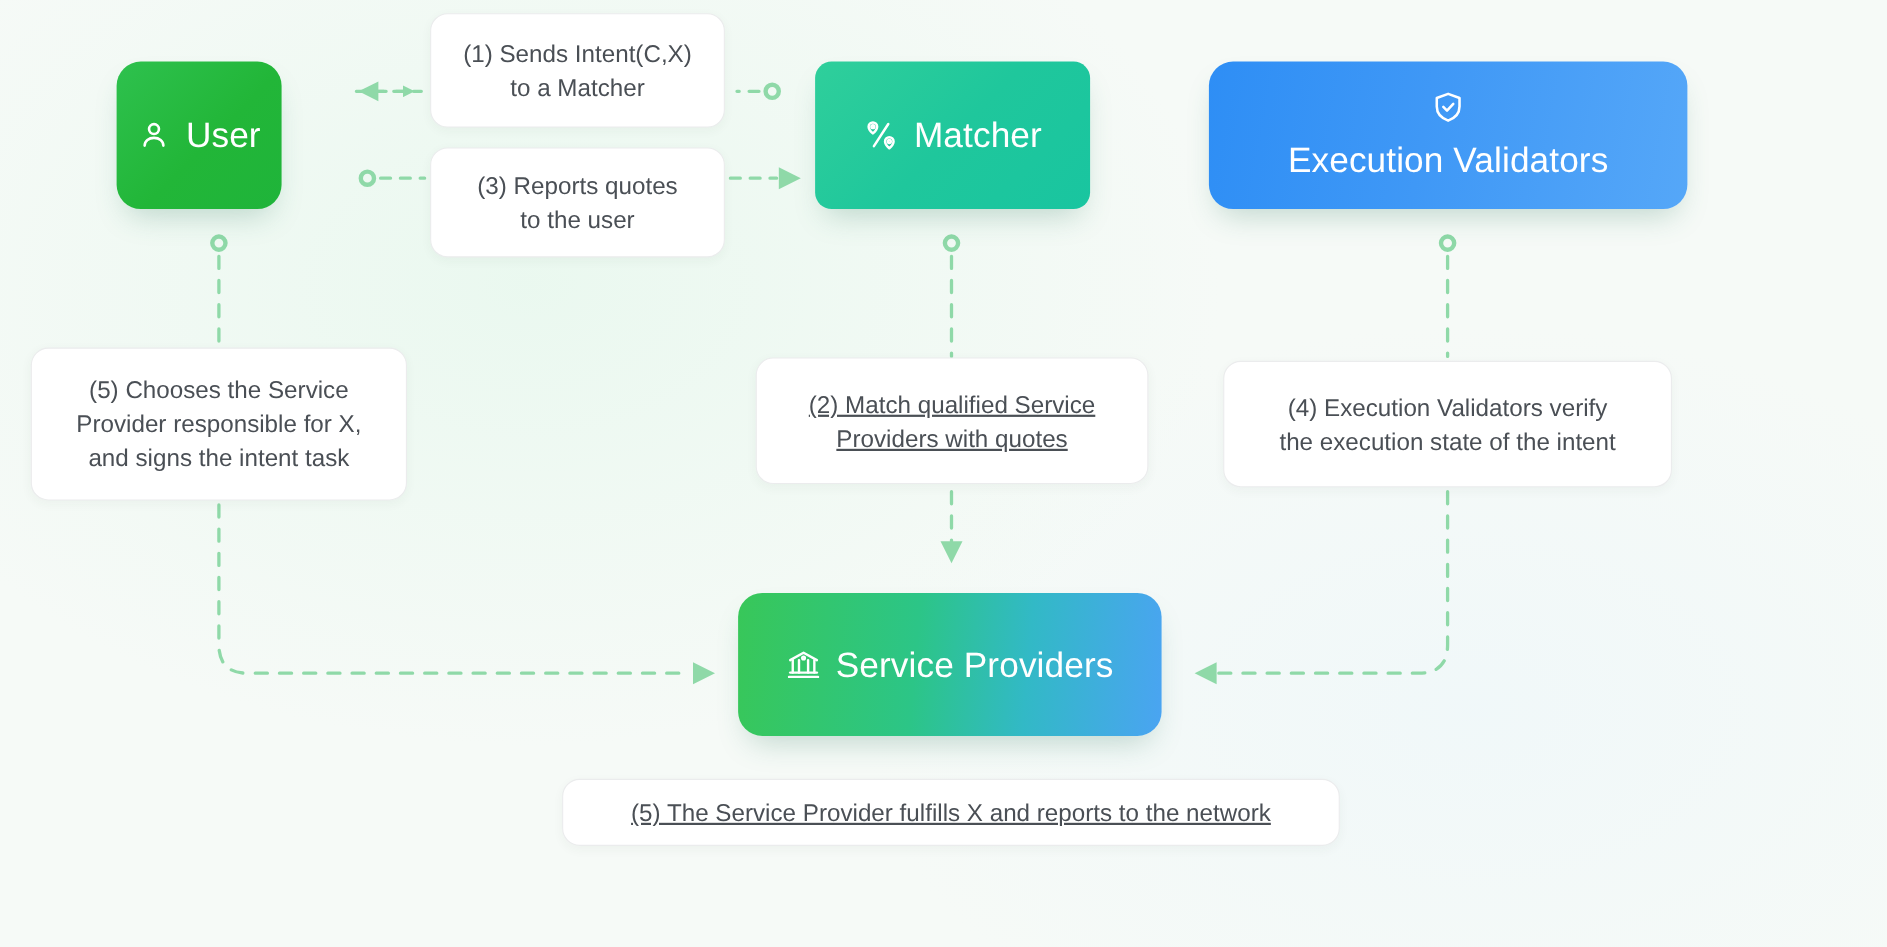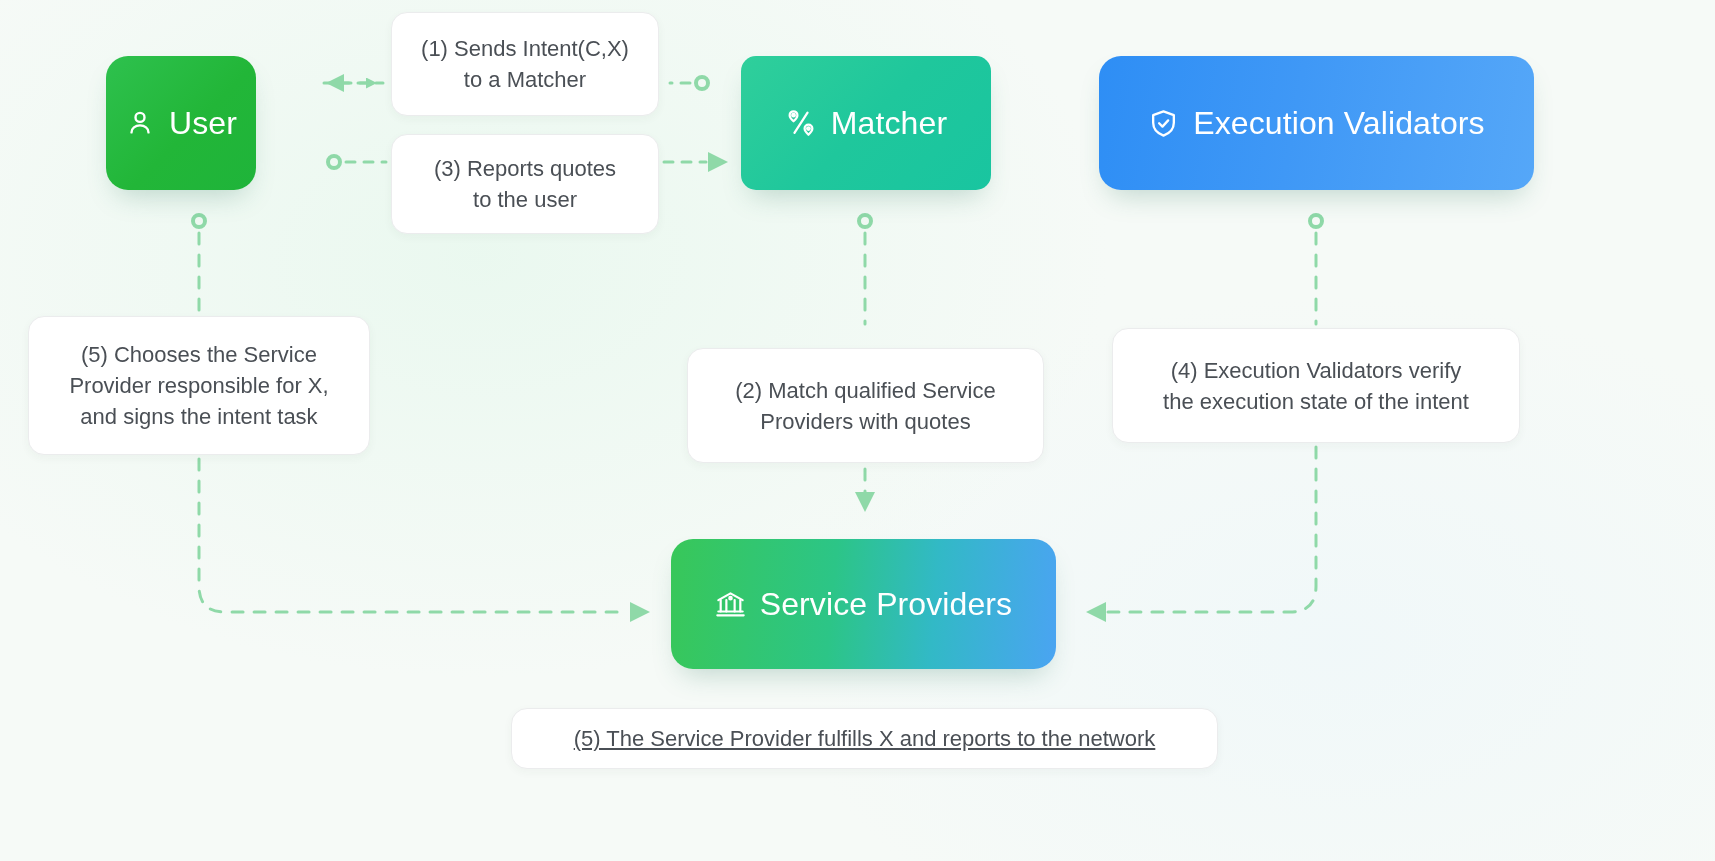--- a/index.html
+++ b/index.html
@@ -57,21 +57,21 @@
     align-items: center;
     justify-content: center;
   }
   .node .node-icon svg { display: block; }
 
   #node-user      { left: 106px; top: 56px;  width: 150px; height: 134px;
                     background: linear-gradient(135deg,#2ec14e 0%,#22b638 55%,#1fb43a 100%); }
   #node-matcher   { left: 741px; top: 56px;  width: 250px; height: 134px;
                     background: linear-gradient(135deg,#2fcf9b 0%,#1fc79c 50%,#19c5a0 100%); border-radius: 15px; }
   #node-validators{ left: 1099px; top: 56px; width: 435px; height: 134px;
-                    background: linear-gradient(100deg,#2e8ef5 0%,#3f98f6 45%,#55a7f8 100%); }
+                    background: linear-gradient(100deg,#2e8ef5 0%,#3f98f6 45%,#55a7f8 100%); flex-direction: column; }
   #node-providers { left: 671px; top: 539px; width: 385px; height: 130px;
                     background: linear-gradient(95deg,#38c759 0%,#2cc587 42%,#32b9c6 68%,#4aa4f2 100%); }
 
   
   .callout {
     position: absolute;
     background: #ffffff;
     border: 1px solid #ebeced;
     border-radius: 16px;
     box-shadow: 0 3px 10px rgba(35,60,50,0.045);
@@ -81,21 +81,21 @@
     text-align: center;
     display: flex;
     align-items: center;
     justify-content: center;
     padding: 0 16px;
     box-sizing: border-box;
   }
   #callout-1 { left: 391px; top: 12px;  width: 268px; height: 104px; }
   #callout-3 { left: 391px; top: 134px; width: 268px; height: 100px; }
   #callout-4 { left: 28px;  top: 316px; width: 342px; height: 139px; }
-  #callout-2 { left: 687px; top: 348px; width: 357px; height: 115px; }
+  #callout-2 { left: 687px; top: 325px; width: 357px; height: 115px; text-decoration: underline; }
   #callout-6 { left: 1112px;top: 328px; width: 408px; height: 115px; }
   #callout-5 { left: 511px; top: 708px; width: 707px; height: 61px; text-decoration: underline; }
 </style>
 </head>
 <body>
 
 <div id="stage">
 
   <svg id="edges" viewBox="0 0 1715 861" xmlns="http://www.w3.org/2000/svg">
     <defs>

